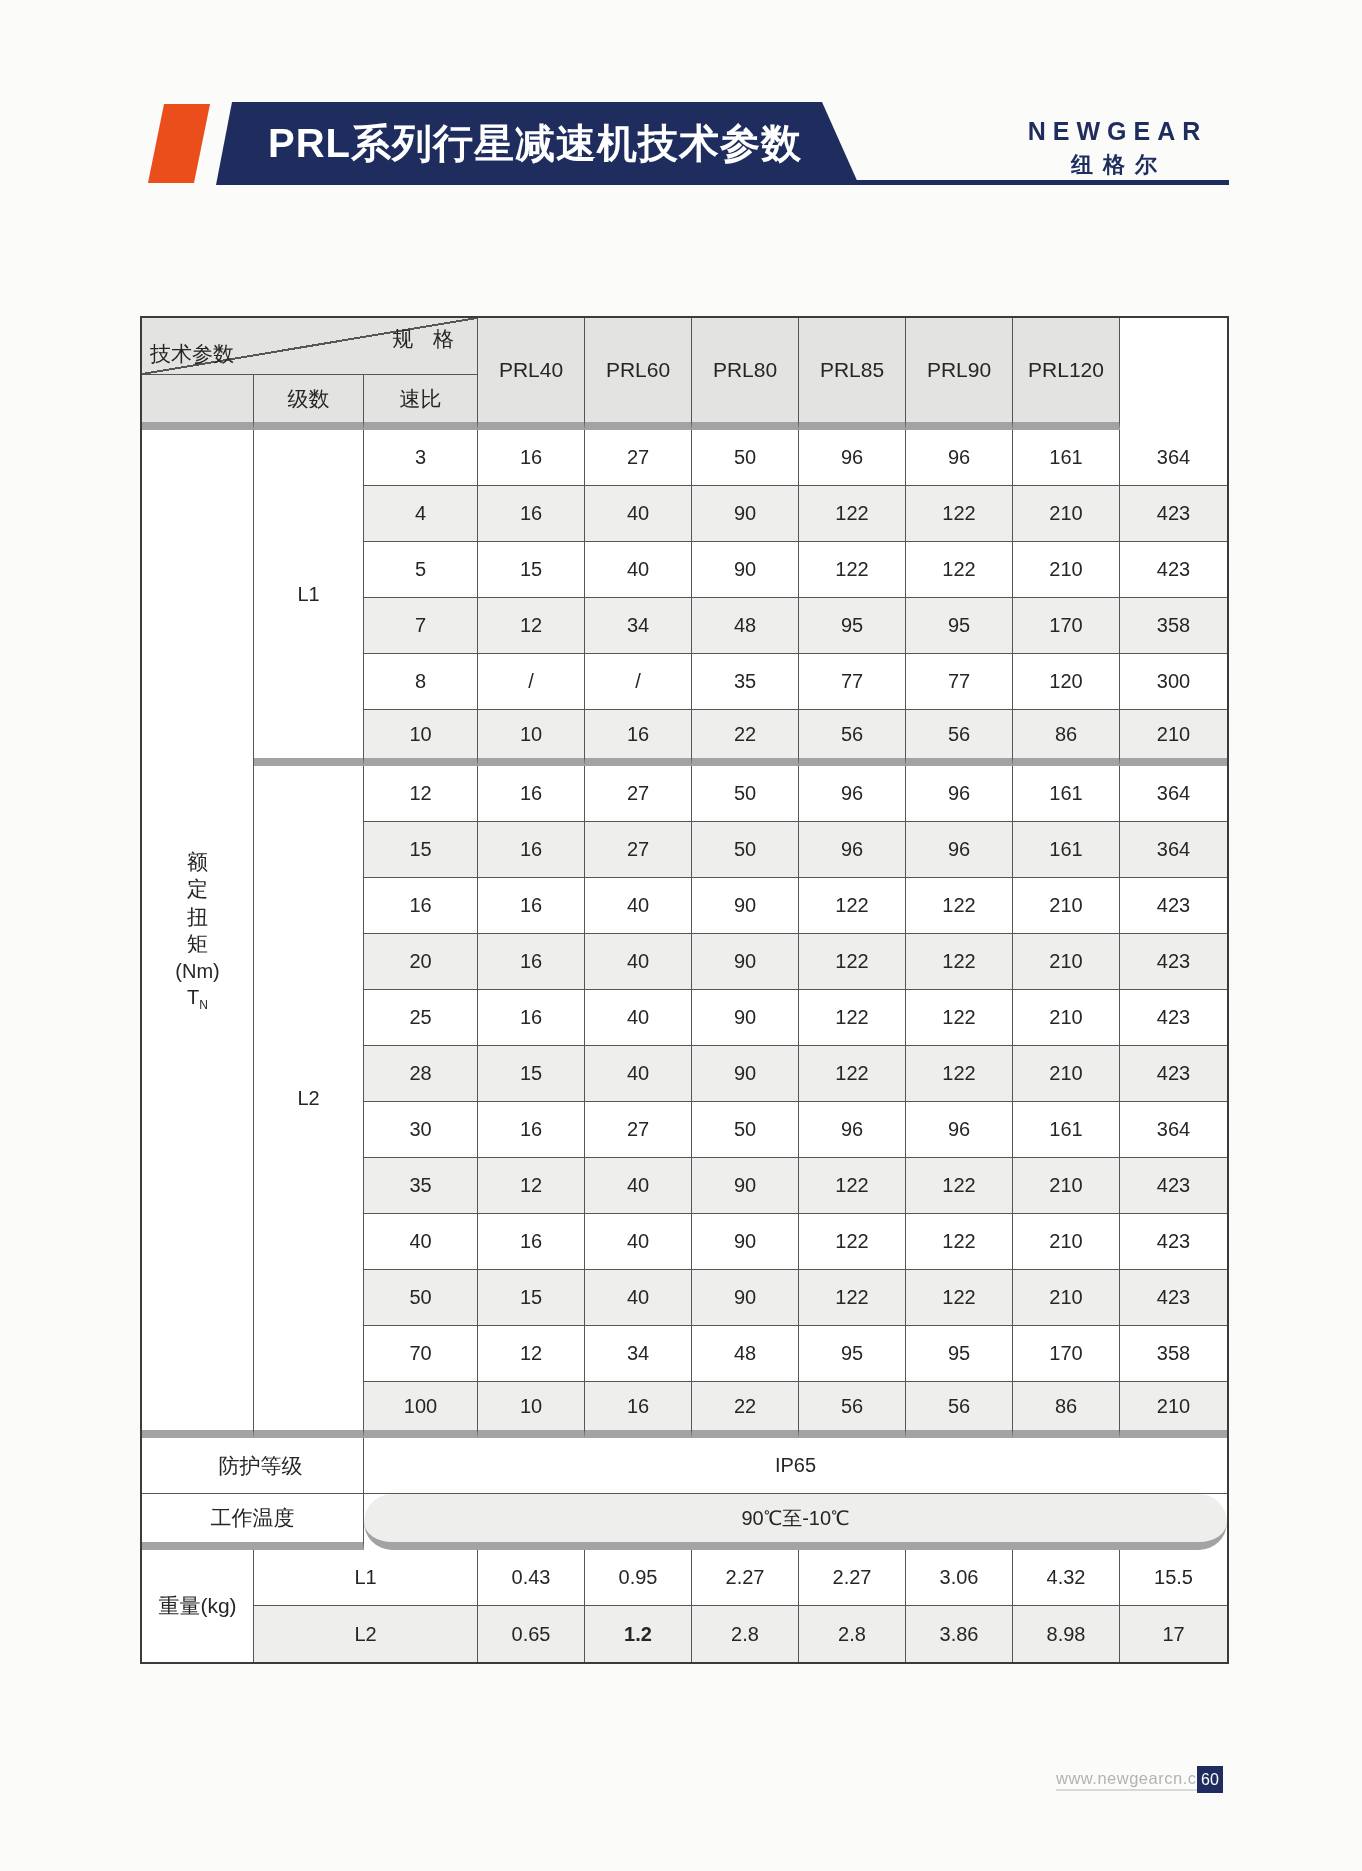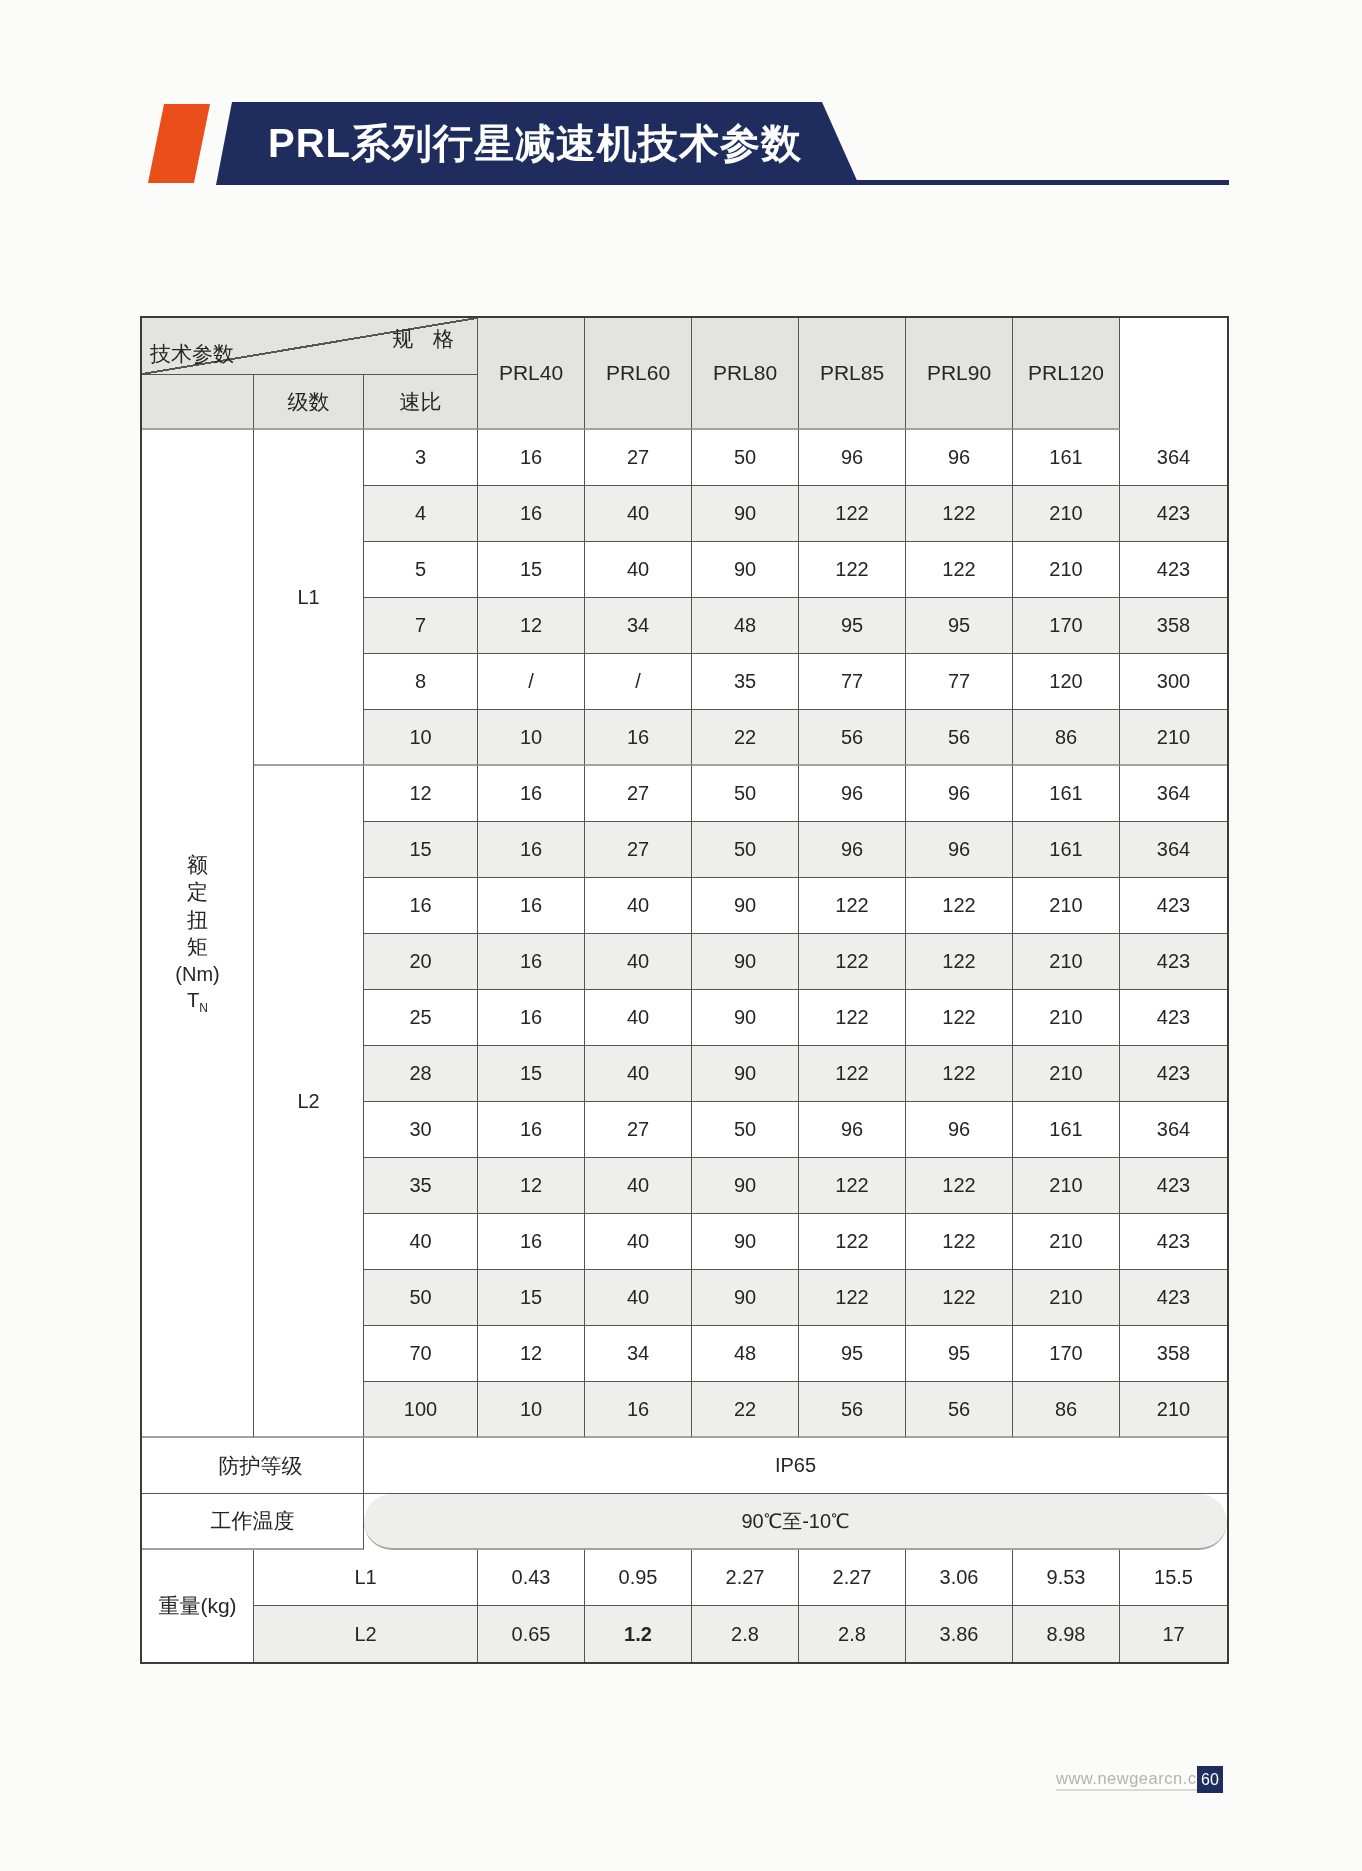--- a/index.html
+++ b/index.html
@@ -45,21 +45,21 @@
     border:2px solid #3b3b3b; background:#ffffff;
   }
   .cell {
     border-right:1px solid #565656; border-bottom:1px solid #565656;
     display:flex; align-items:center; justify-content:center;
     background:#ffffff; font-size:20px; color:#262626; position:relative;
     overflow:hidden;
   }
   .hdr   { background:#e3e3e2; font-size:21px; }
   .shade { background:#eeeeed; }
-  .thkB  { border-bottom:2px solid #a3a3a3; }
+  .thkB  { border-bottom:8px solid #a3a3a3; }
   .noR   { border-right:none; }
   .noB   { border-bottom:none; }
   .lab   { font-size:21px; }
   .diag  {
     background-color:#e3e3e2;
     background-image:linear-gradient(to bottom right,
       transparent calc(50% - 1px), #565656 calc(50% - 1px),
       #565656 calc(50% + 1px), transparent calc(50% + 1px));
   }
   .diag-tr { position:absolute; top:7px; right:16px; letter-spacing:7px; }
@@ -85,20 +85,24 @@
 
 <div class="page">
 
   <div class="accent"></div>
 
   <div class="banner">
     <span class="banner-title">PRL系列行星减速机技术参数</span>
   </div>
   <div class="banner-line"></div>
 
+  <div class="logo">
+    <div class="logo-en">NEWGEAR</div>
+    <div class="logo-cn">纽格尔</div>
+  </div>
 
   <div class="grid">
       <div class="cell hdr diag" style="grid-area: 1 / 1 / auto / 4;">
         <span class="diag-tr">规 格</span>
         <span class="diag-bl">技术参数</span>
       </div>
       <div class="cell hdr thkB" style="grid-area: 2 / 1;"></div>
       <div class="cell hdr thkB" style="grid-area: 2 / 2;">级数</div>
       <div class="cell hdr thkB" style="grid-area: 2 / 3;">速比</div>
       <div class="cell hdr thkB" style="grid-area: 1 / 4 / 3;">PRL40</div>
@@ -265,21 +269,21 @@
       <div class="cell noR" style="grid-area: 21 / 3 / auto / 11;">IP65</div>
       <div class="cell lab thkB" style="grid-area: 22 / 1 / auto / 3;">工作温度</div>
       <div class="cell shade noR thkB" style="grid-area: 22 / 3 / auto / 11; border-radius: 28px;">90℃至-10℃</div>
       <div class="cell lab noB" style="grid-area: 23 / 1 / 25;">重量(kg)</div>
       <div class="cell" style="grid-area: 23 / 2 / auto / 4;">L1</div>
       <div class="cell" style="grid-area: 23 / 4;">0.43</div>
       <div class="cell" style="grid-area: 23 / 5;">0.95</div>
       <div class="cell" style="grid-area: 23 / 6;">2.27</div>
       <div class="cell" style="grid-area: 23 / 7;">2.27</div>
       <div class="cell" style="grid-area: 23 / 8;">3.06</div>
-      <div class="cell" style="grid-area: 23 / 9;">9.53</div>
+      <div class="cell" style="grid-area: 23 / 9;">4.32</div>
       <div class="cell  noR" style="grid-area: 23 / 10;">15.5</div>
       <div class="cell  shade noB" style="grid-area: 24 / 2 / auto / 4;">L2</div>
       <div class="cell  shade noB" style="grid-area: 24 / 4;">0.65</div>
       <div class="cell  shade noB" style="grid-area: 24 / 5; font-weight: bold;">1.2</div>
       <div class="cell  shade noB" style="grid-area: 24 / 6;">2.8</div>
       <div class="cell  shade noB" style="grid-area: 24 / 7;">2.8</div>
       <div class="cell  shade noB" style="grid-area: 24 / 8;">3.86</div>
       <div class="cell  shade noB" style="grid-area: 24 / 9;">8.98</div>
       <div class="cell  shade noB noR" style="grid-area: 24 / 10;">17</div>
     </div>

